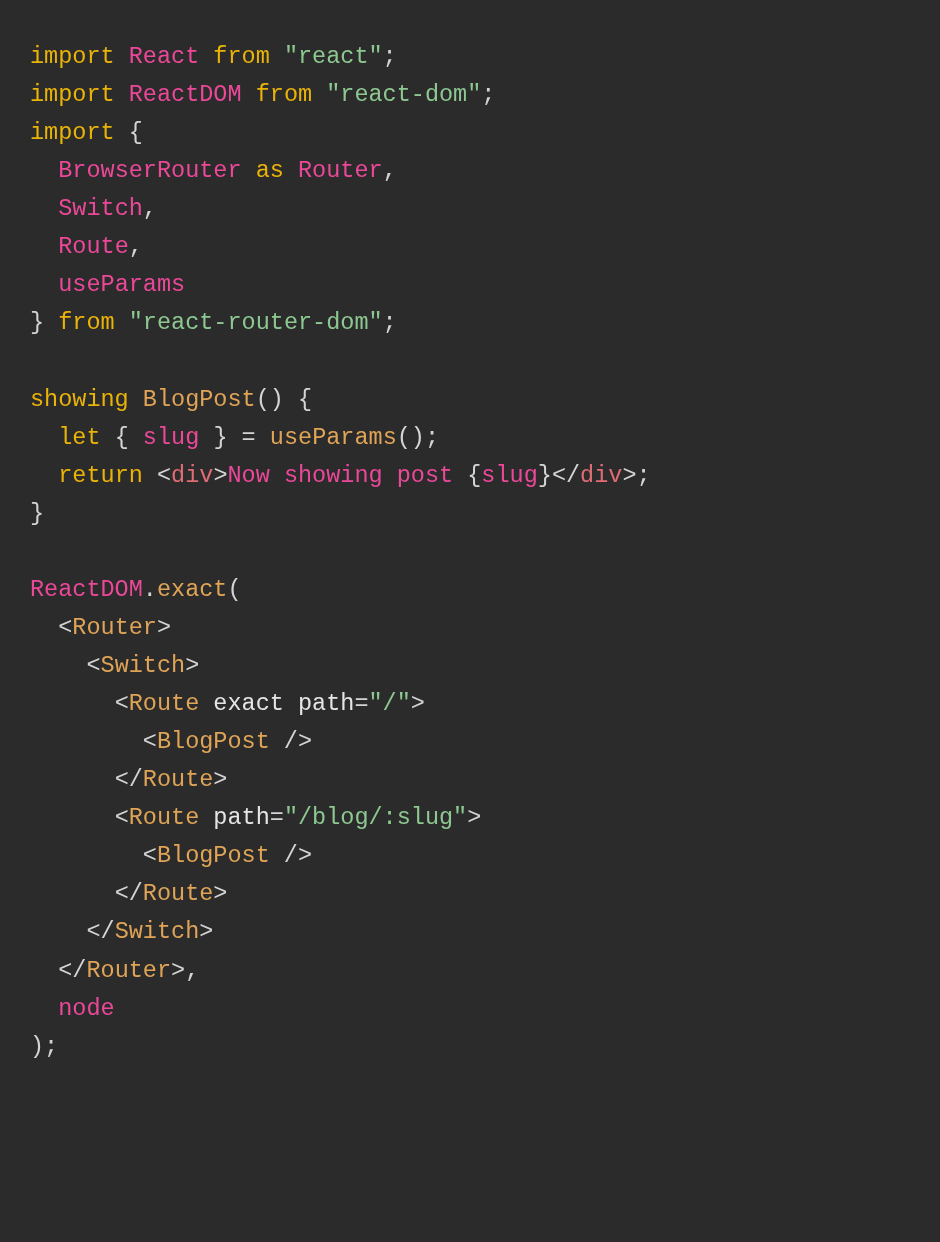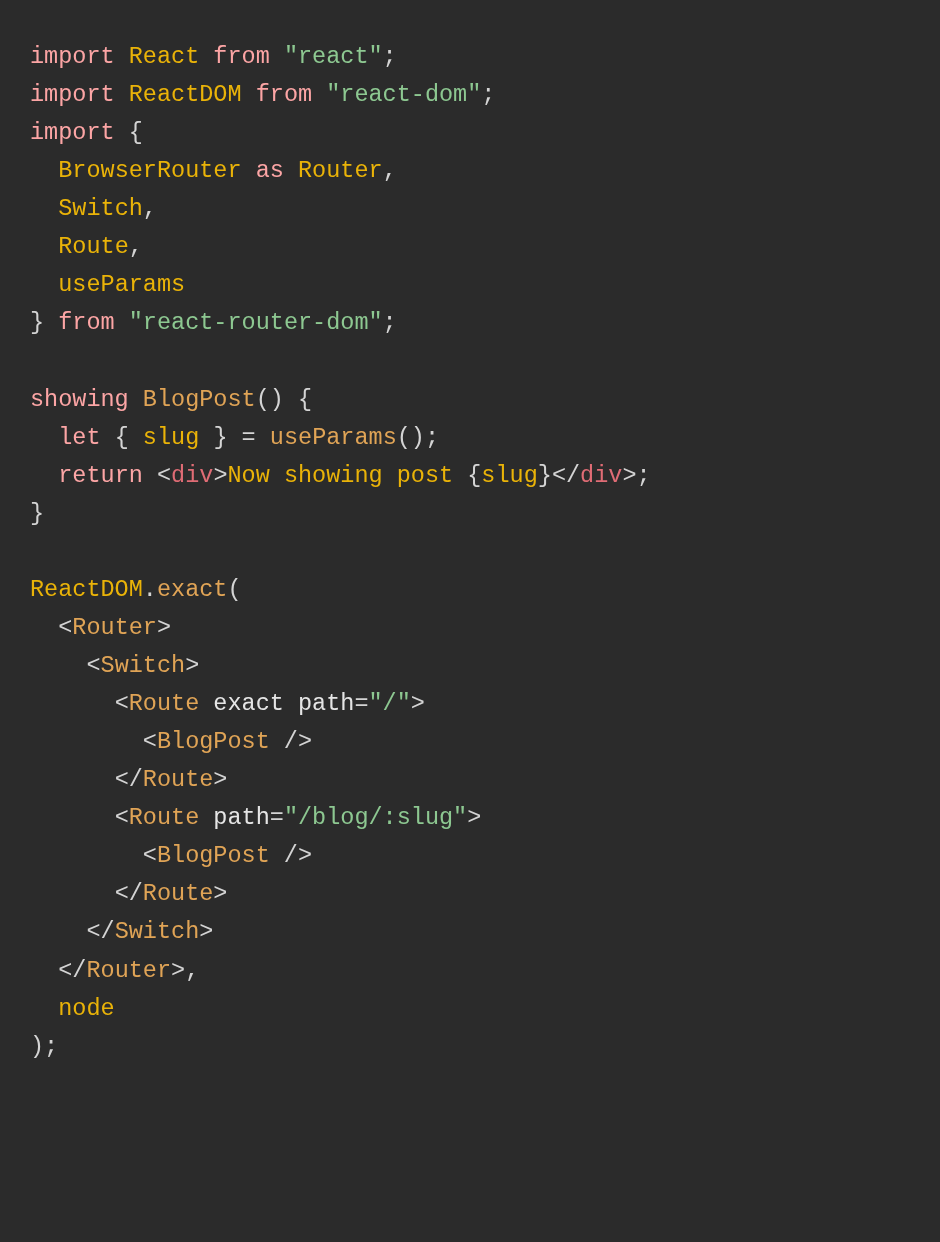--- a/index.html
+++ b/index.html
@@ -12,22 +12,22 @@
   }
   pre.code {
     margin: 0;
     padding: 38px 30px;
     font-family: "SFMono-Regular", "Menlo", "Consolas", "Liberation Mono", monospace;
     font-size: 23.5px;
     line-height: 1.62;
     color: #d4d4d4;
     white-space: pre;
   }
-  .kw-purple { color: #fca5a5; }   
-  .ident    { color: #eab308; }    
+  .kw-purple { color: #eab308; }   
+  .ident    { color: #ec4899; }    
   .string   { color: #8dc891; }    
   .func     { color: #e0a456; }    
   .tag      { color: #e0a456; }    
   .htmltag  { color: #e06c75; text-align: right; }    
   .attr     { color: #e5e5e5; }    
   .punct    { color: #d4d4d4; }
 </style>
 </head>
 <body>
 

